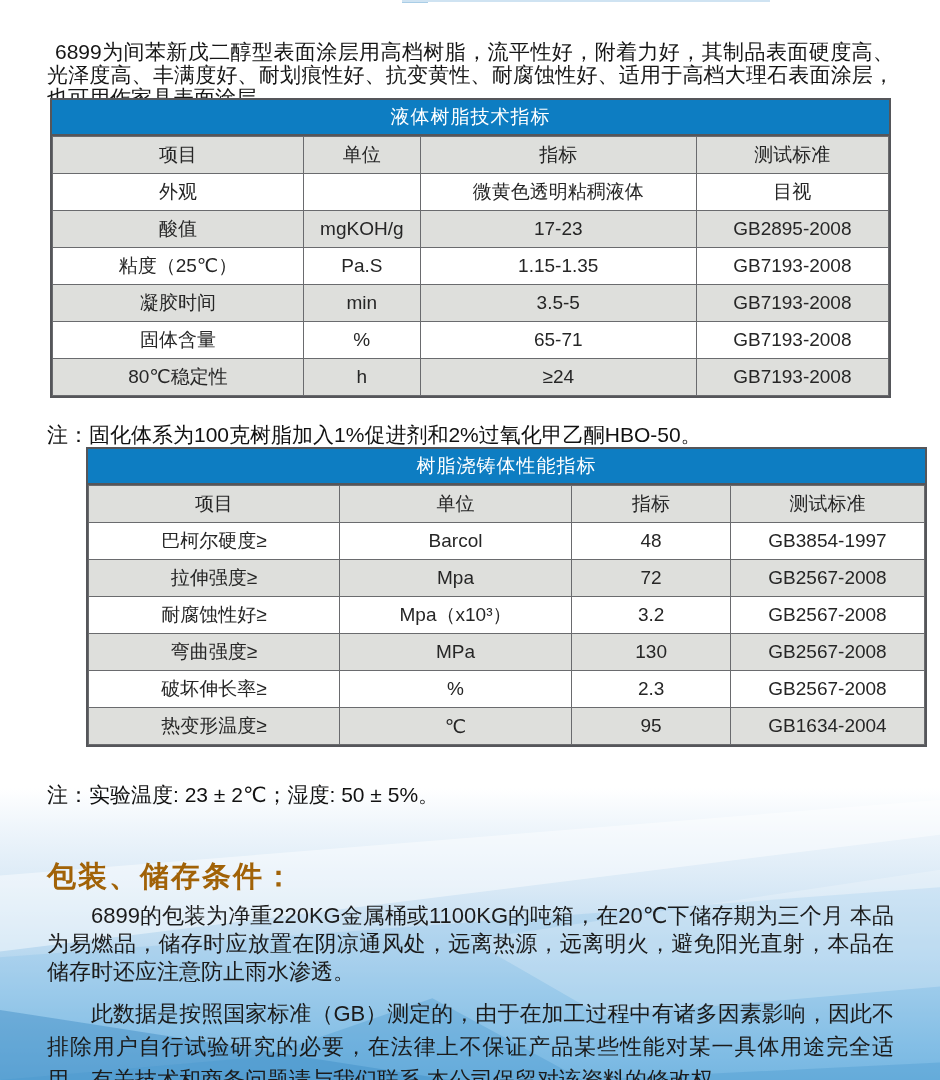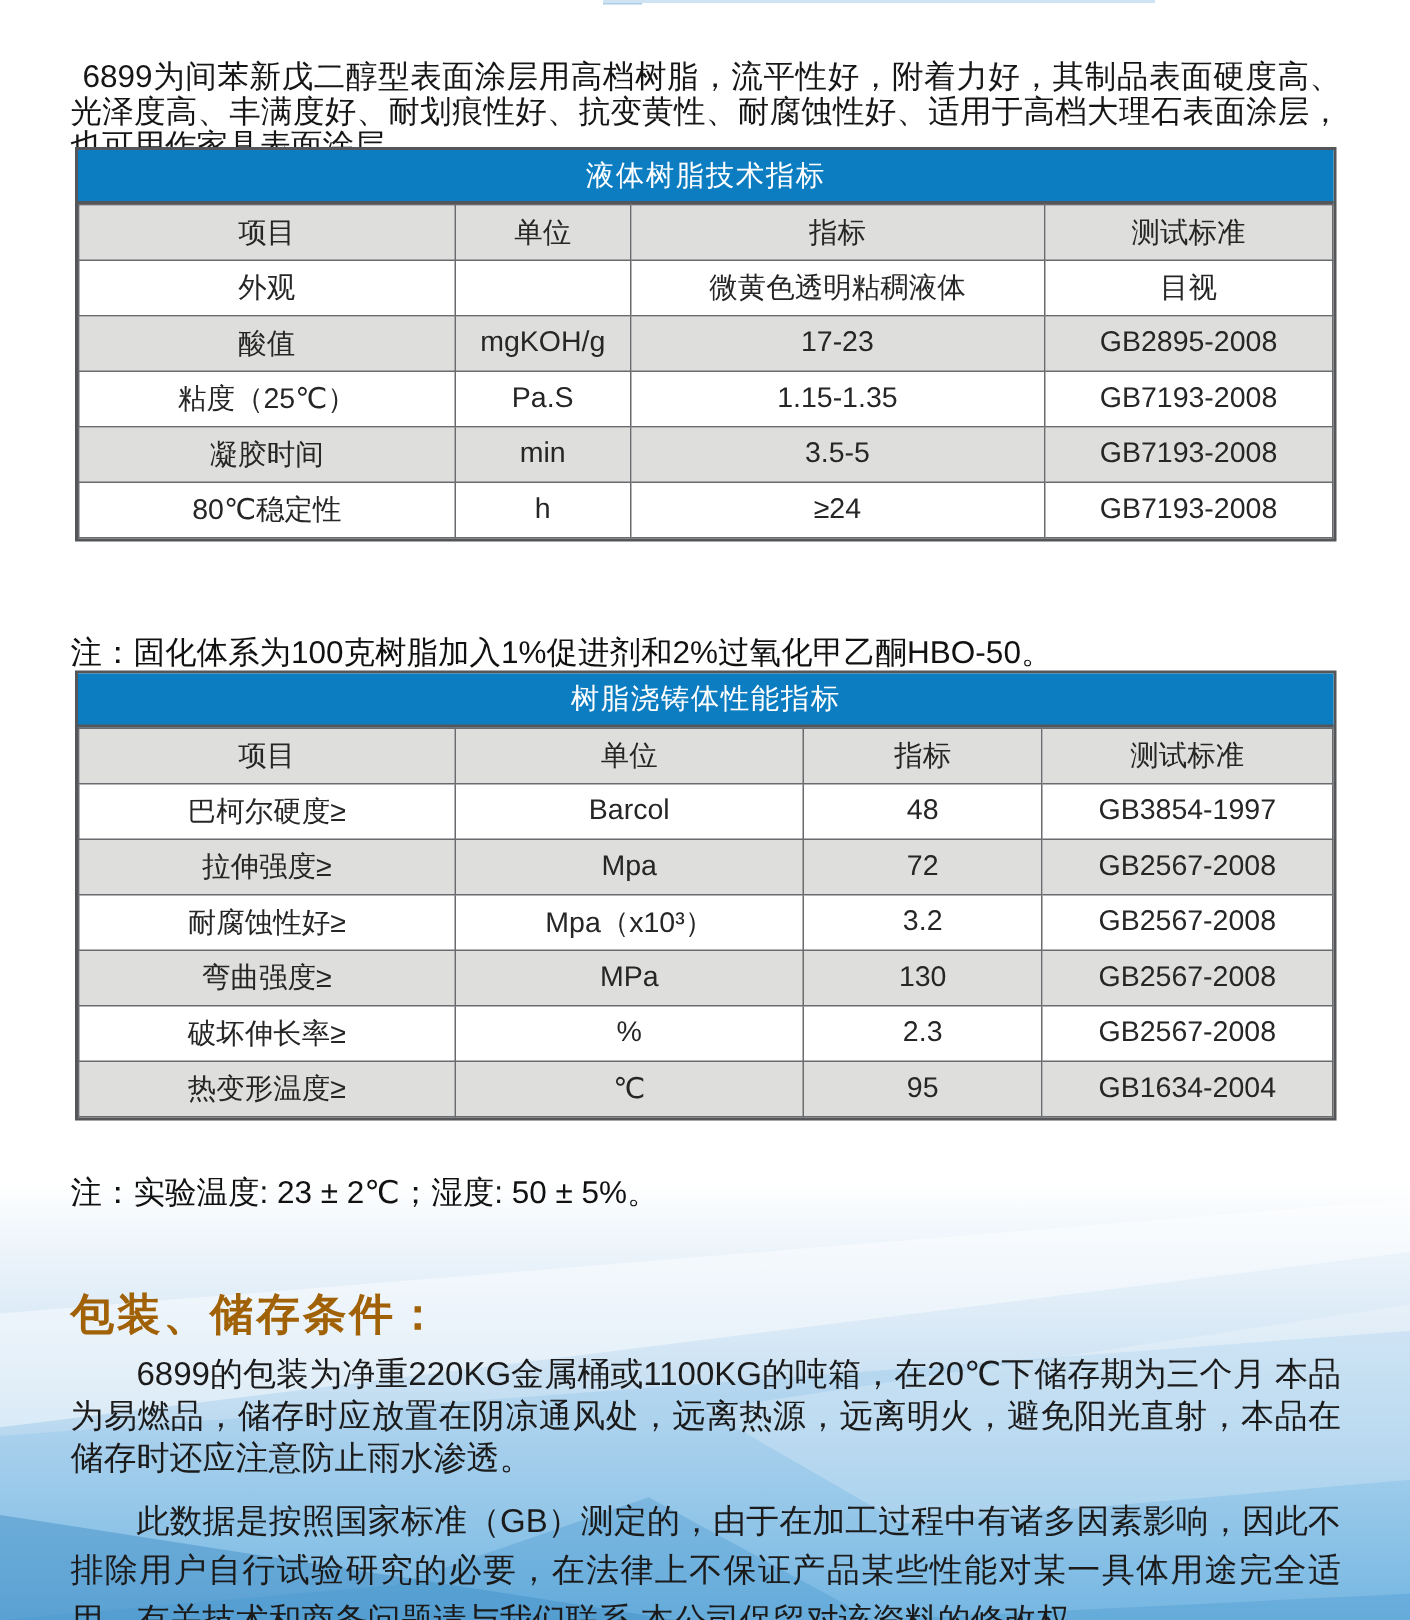--- a/index.html
+++ b/index.html
@@ -31,21 +31,21 @@
   .content{position:absolute;left:0;top:0;width:940px;height:1080px;z-index:1;}
 
   .intro{
     position:absolute;left:47px;top:19px;width:847px;
     font-size:21px;line-height:23px;text-align:justify;
     text-indent:8px;color:#161616;font-weight:500;
   }
 
   .tblwrap{position:absolute;left:50px;width:841px;box-sizing:border-box;
            border:2px solid #55565a;background:#fff;}
-  .t1{top:98px;} .t2{top:447px;}
+  .t1{top:98px;} .t2{top:447px;margin-left:36px;}
   .tbl-title{height:34px;background:#0d7dc2;border-bottom:2px solid #55565a;
     display:flex;align-items:center;justify-content:center;
     color:#ffffff;font-size:19px;letter-spacing:1px;}
   table{width:100%;border-collapse:collapse;table-layout:fixed;}
   th,td{border:1.5px solid #6a6b6e;height:36px;text-align:center;vertical-align:middle;
         font-size:19px;font-weight:normal;color:#262626;padding:0 13px;
         overflow:hidden;white-space:nowrap;}
   thead th{background:#dedfdc;}
   tbody tr:nth-child(even) td{background:#dedfdc;}
   .t1 col.c1{width:30%;} .t1 col.c2{width:14%;} .t1 col.c3{width:33%;} .t1 col.c4{width:23%;}
@@ -116,20 +116,26 @@
           <td>1.15-1.35</td>
           <td>GB7193-2008</td>
         </tr>
         <tr>
           <td>凝胶时间</td>
           <td>min</td>
           <td>3.5-5</td>
           <td>GB7193-2008</td>
         </tr>
         <tr>
+          <td>固体含量</td>
+          <td>%</td>
+          <td>65-71</td>
+          <td>GB7193-2008</td>
+        </tr>
+        <tr>
           <td>80℃稳定性</td>
           <td>h</td>
           <td>≥24</td>
           <td>GB7193-2008</td>
         </tr>
       </tbody>
     </table>
   </div>
 
   <p class="note note1">注：固化体系为100克树脂加入1%促进剂和2%过氧化甲乙酮HBO-50。</p>

